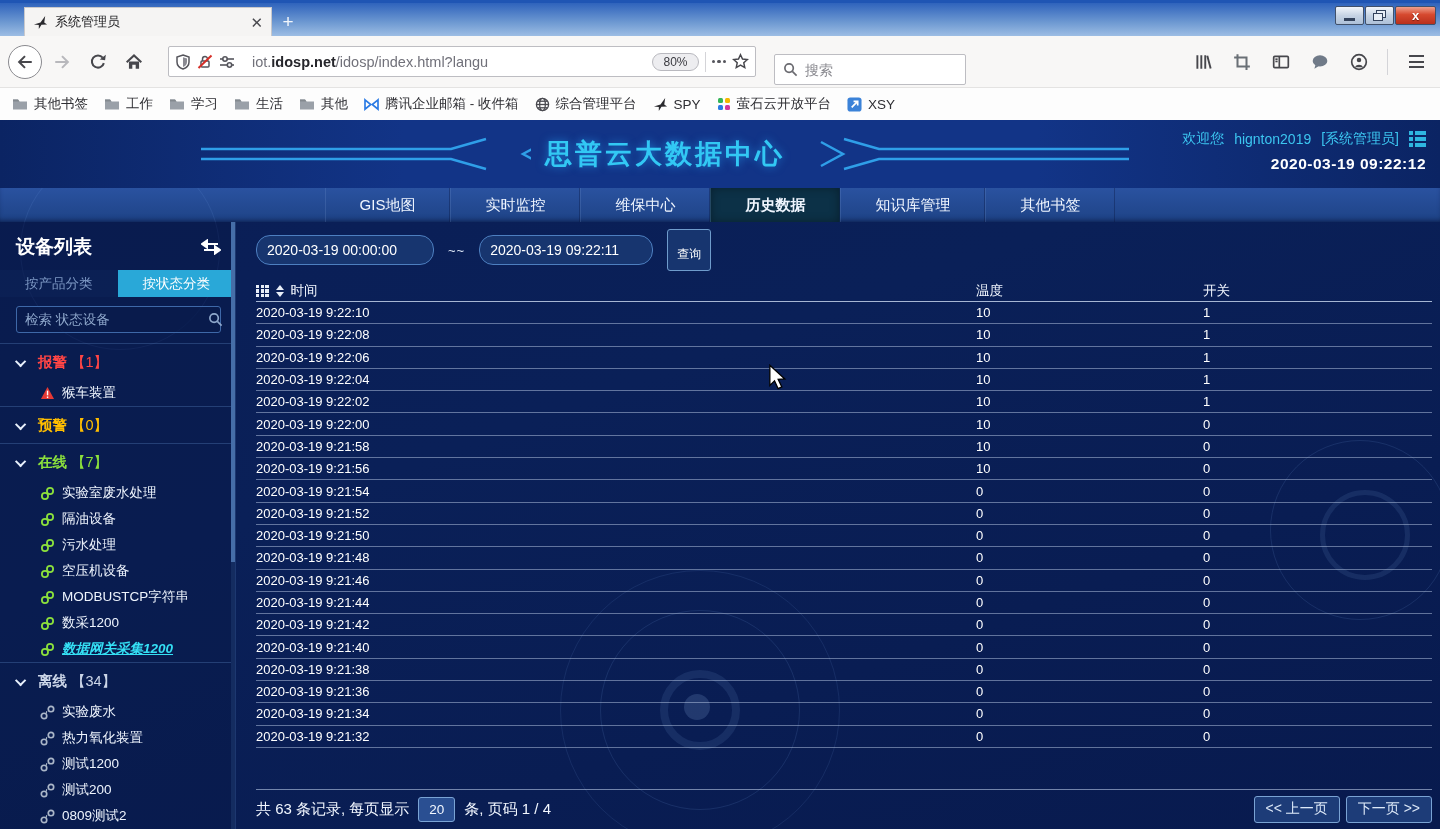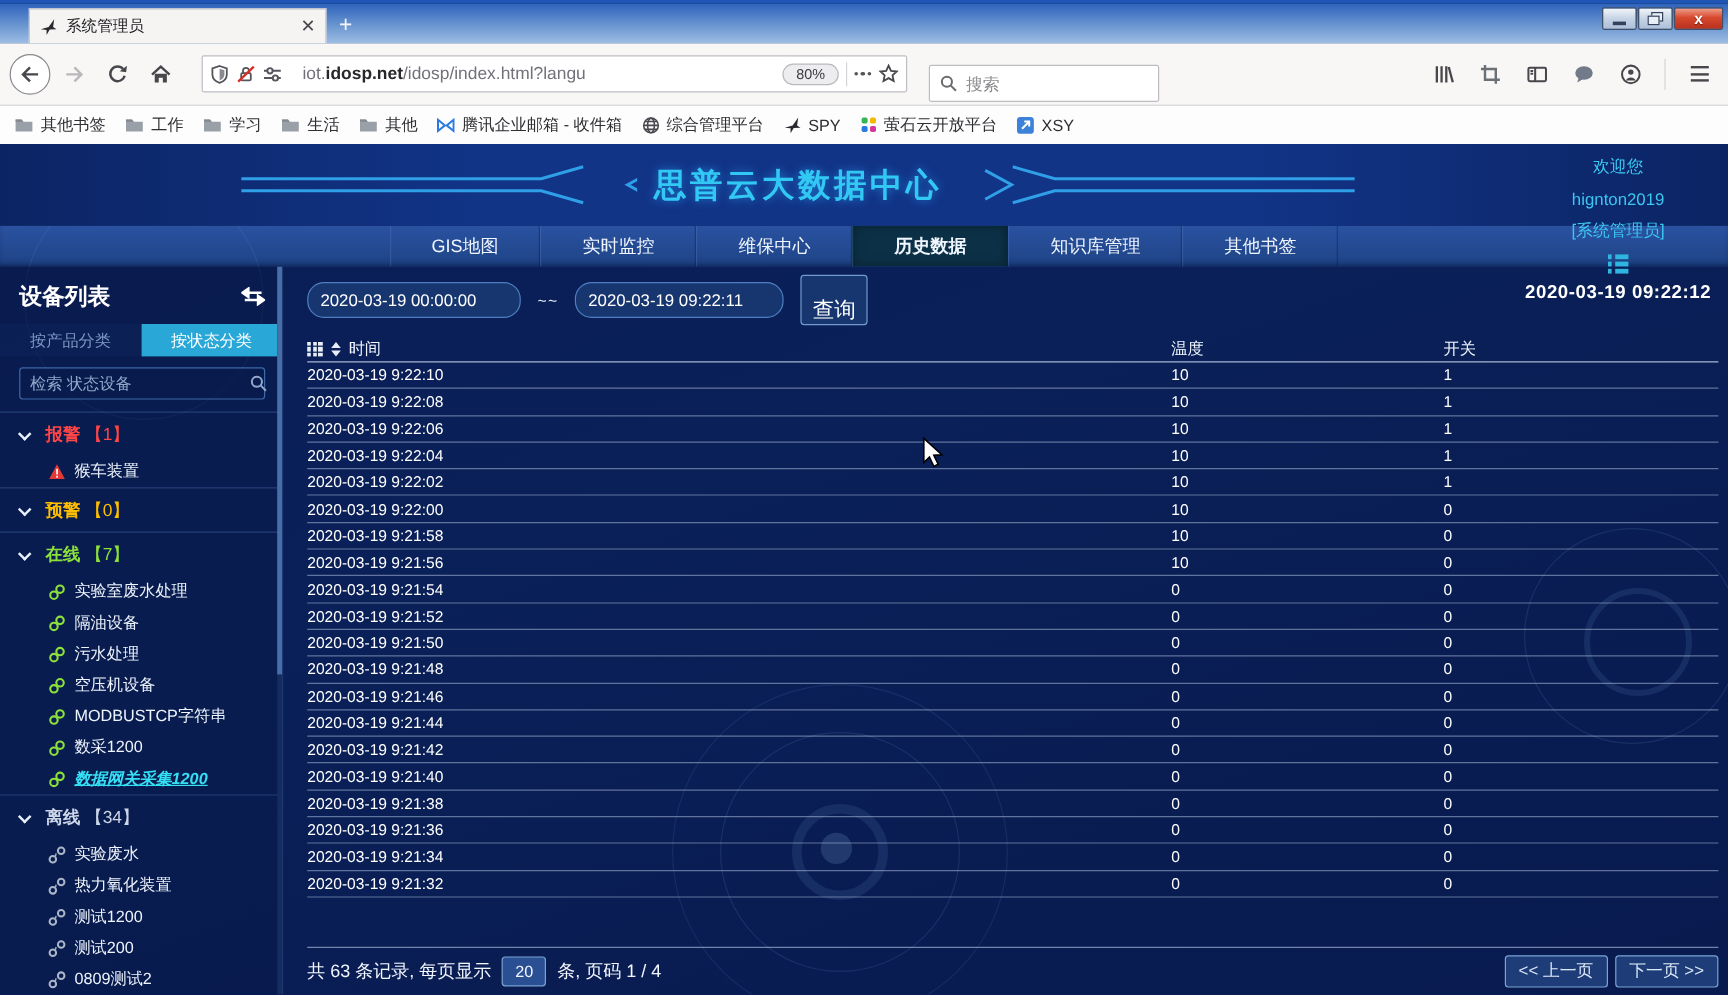--- a/index.html
+++ b/index.html
@@ -44,21 +44,21 @@
   
   .page { width:1440px; height:709px; position:relative; overflow:hidden;
           background:linear-gradient(160deg,#0a1e56 0%,#0a2058 40%,#081a4e 100%); color:#fff; }
   .deco { position:absolute; border-radius:50%; pointer-events:none; }
 
   .site-header { height:68px; position:relative; background:linear-gradient(90deg,#0b2463,#123487 28%,#123487 72%,#0b2463); display:flex; align-items:center; justify-content:center; }
   .title-wrap { display:flex; align-items:center; gap:14px; margin-right:110px; }
   .site-title { font-size:27px; font-weight:bold; color:#32c8f4; letter-spacing:3px; text-shadow:0 0 8px rgba(40,170,255,.6); white-space:nowrap; }
   .deco-svg { display:block; }
   .hdr-right { position:absolute; right:14px; top:10px; text-align:right; }
-  .welcome-line { display:flex; align-items:center; gap:10px; justify-content:flex-end; font-size:14px; color:#3cc6f0;flex-direction:column; }
+  .welcome-line { display:flex; align-items:center; gap:10px; justify-content:flex-end; font-size:14px; color:#3cc6f0; }
   .list-icon { display:flex; flex-direction:column; gap:2.5px; }
   .list-icon i { display:flex; align-items:center; gap:2.5px; }
   .list-icon i::before { content:""; width:3.5px; height:3.5px; background:#2fb6e0; }
   .list-icon i::after { content:""; width:11px; height:3.5px; background:#2fb6e0; }
   .hdr-datetime { font-size:15.5px; font-weight:bold; color:#fff; margin-top:7px; letter-spacing:.5px; }
 
   .page-nav { height:34px; background:linear-gradient(#2a52a0,#1e4386); display:flex; justify-content:center; box-shadow:inset 0 -4px 6px -4px #061238; }
   .pnav-tab { padding:0 34px; display:flex; align-items:center; font-size:15px; color:#f0f6ff; border-right:1px solid rgba(8,20,60,.35); border-left:1px solid rgba(140,170,220,.18); white-space:nowrap; }
   .pnav-tab.active { background:#0c3147; font-weight:bold; box-shadow:inset 0 0 10px rgba(0,0,0,.35); }
 
@@ -81,21 +81,21 @@
   .side-item { display:flex; align-items:center; gap:7px; padding:5px 0 5px 40px; font-size:13.5px; color:#eef4fd; height:26px; }
   .side-item.selected span { color:#35e0f5; font-style:italic; font-weight:bold; text-decoration:underline; }
   .side-scroll { position:absolute; top:0; right:0; width:4px; height:100%; background:#142c60; }
   .side-scroll i { position:absolute; top:0; left:0; width:4px; height:56%; background:#466ea8; display:block; }
 
   
   .content { flex:1; display:flex; flex-direction:column; padding:13px 8px 0 20px; position:relative; }
   .query-bar { display:flex; align-items:center; gap:14px; height:30px; flex:none; }
   .date-input { width:178px; height:30px; background:#17356f; border:1px solid #4d7fc0; border-radius:14px; color:#fff; font-size:14px; padding:0 10px; font-family:"Liberation Sans",sans-serif; outline:none; }
   .tilde { color:#dfe9f8; font-size:13px; letter-spacing:1px; }
-  .query-btn { height:42px; padding:16px 9px; background:#17356f; border:1px solid #6f9ccc; border-radius:3px; color:#fff; font-size:18px; font-family:"Liberation Sans",sans-serif; }
+  .query-btn { height:42px; padding:16px 9px; background:#17356f; border:1px solid #6f9ccc; border-radius:3px; color:#fff; font-size:12px; font-family:"Liberation Sans",sans-serif; }
 
   .tbl-header { display:flex; align-items:center; margin-top:16px; height:21px; border-bottom:1px solid rgba(205,220,242,.8); font-size:13.5px; color:#f2f7ff; flex:none; }
   .tbl-header .c1 { width:720px; display:flex; align-items:center; gap:7px; }
   .c2 { width:227px; } .c3 { flex:1; }
   .grid-icon { display:grid; grid-template-columns:repeat(3,3.4px); grid-auto-rows:3.4px; gap:1.2px; }
   .grid-icon i { background:#e8eef8; }
   .sort-icon { display:flex; flex-direction:column; gap:2px; }
   .sort-icon i { width:0; height:0; border-left:4px solid transparent; border-right:4px solid transparent; }
   .sort-icon .up { border-bottom:5px solid #e8eef8; }
   .sort-icon .dn { border-top:5px solid #e8eef8; }

